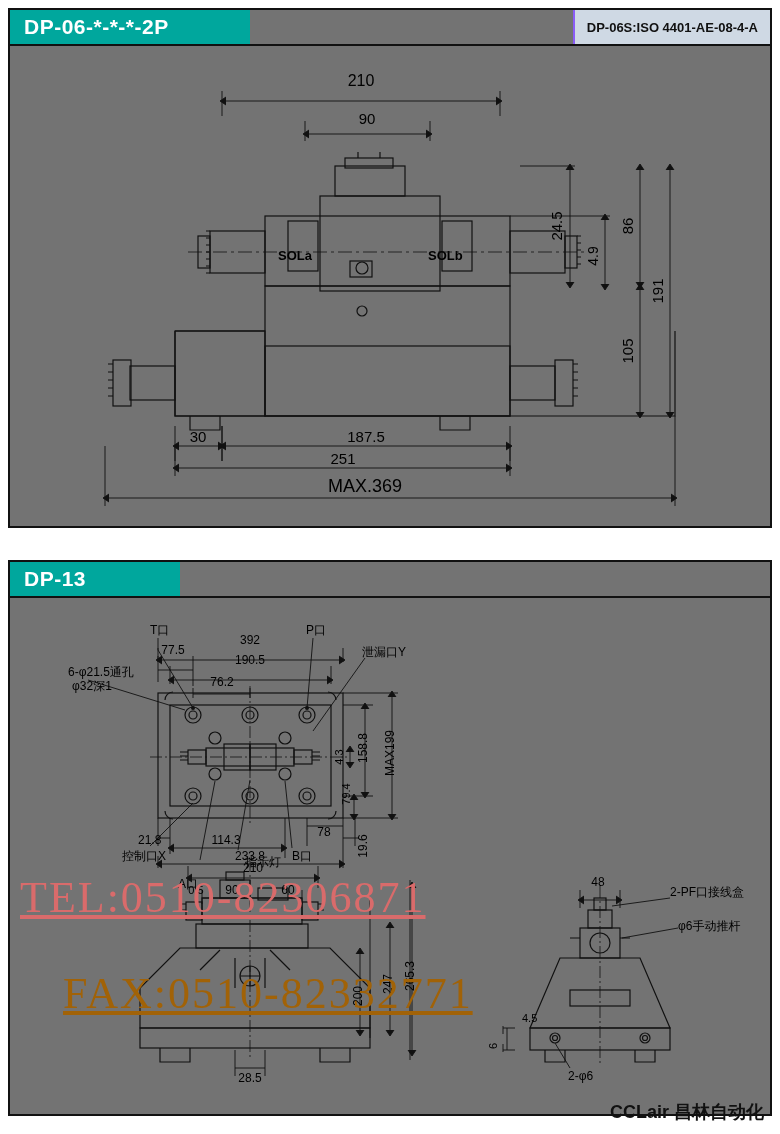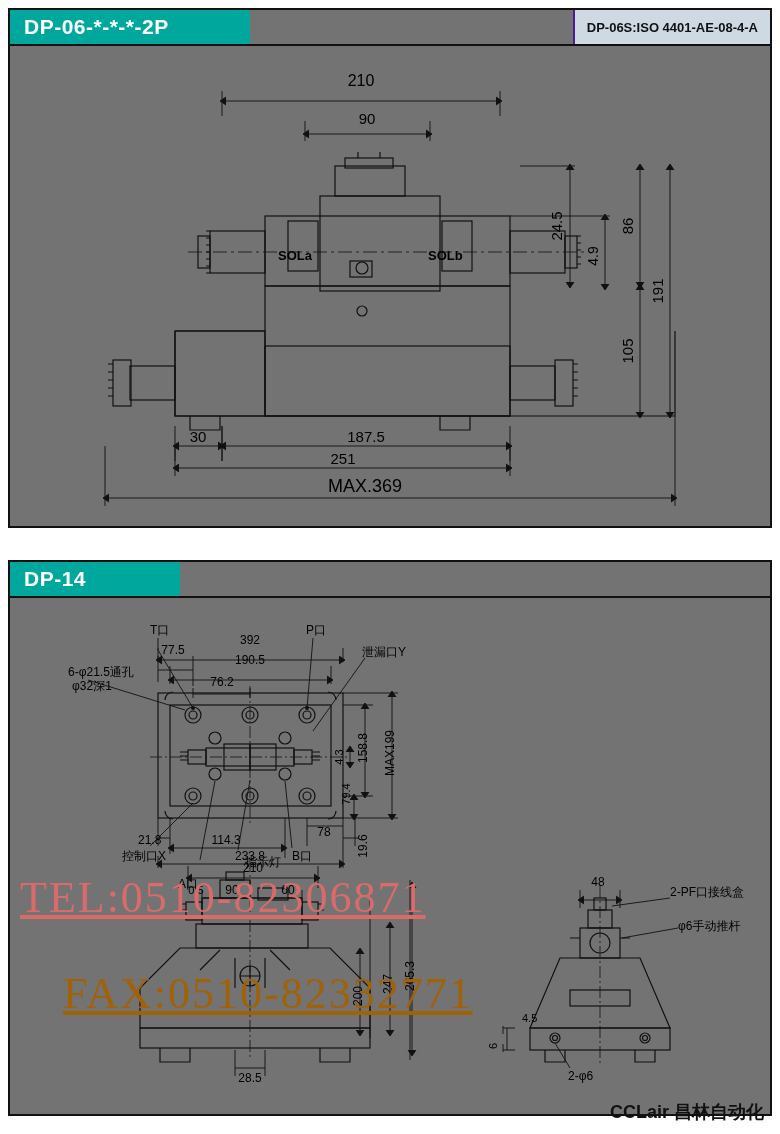--- a/index.html
+++ b/index.html
@@ -14,21 +14,21 @@
   .panel-header{position:relative;height:36px;border-bottom:2px solid #111;box-sizing:border-box;}
   .title-tag{
     position:absolute;left:0;top:0;height:34px;min-width:240px;
     background:#00a79d;color:#fff;font-weight:bold;font-size:21px;
     display:flex;align-items:center;padding:0 14px;box-sizing:border-box;letter-spacing:.5px;
   }
   .code-tag{
     position:absolute;right:0;top:0;height:34px;
     background:#cfd9e4;color:#111;font-weight:bold;font-size:13px;
     display:flex;align-items:center;padding:0 12px;box-sizing:border-box;
-    border-left:2px solid #4c1d95;
+    border-left:2px solid #8b5cf6;
   }
   .drawing{position:absolute;left:0;right:0;top:36px;bottom:0;overflow:hidden;text-align:right;}
   svg{display:block;}
   .wm{position:absolute;pointer-events:none;}
   
   .wm-logo{
     left:60px;top:40px;width:660px;height:380px;
     color:#cfe3f2;font-size:300px;font-weight:bold;font-family:"Liberation Serif",serif;
     opacity:.85;
   }
@@ -160,21 +160,21 @@
 
       <g stroke="#111" stroke-width="0.8" stroke-dasharray="14 4 3 4">
         <path d="M178 206 h400"></path>
       </g>
     </svg>
   </div>
 </div>
 
 <div class="panel" id="panel-bottom">
   <div class="panel-header">
-    <div class="title-tag" style="min-width:170px;">DP-14</div>
+    <div class="title-tag" style="min-width:170px;">DP-13</div>
   </div>
   <div class="drawing">
     <svg width="760" height="520" viewBox="0 0 760 520">
 
       <g stroke="#111" fill="none" stroke-width="1.2">
         <rect x="148" y="95" width="185" height="125"></rect>
         <rect x="160" y="107" width="161" height="101"></rect>
 
         <circle cx="183" cy="117" r="8"></circle>
           <circle cx="183" cy="117" r="4"></circle>

